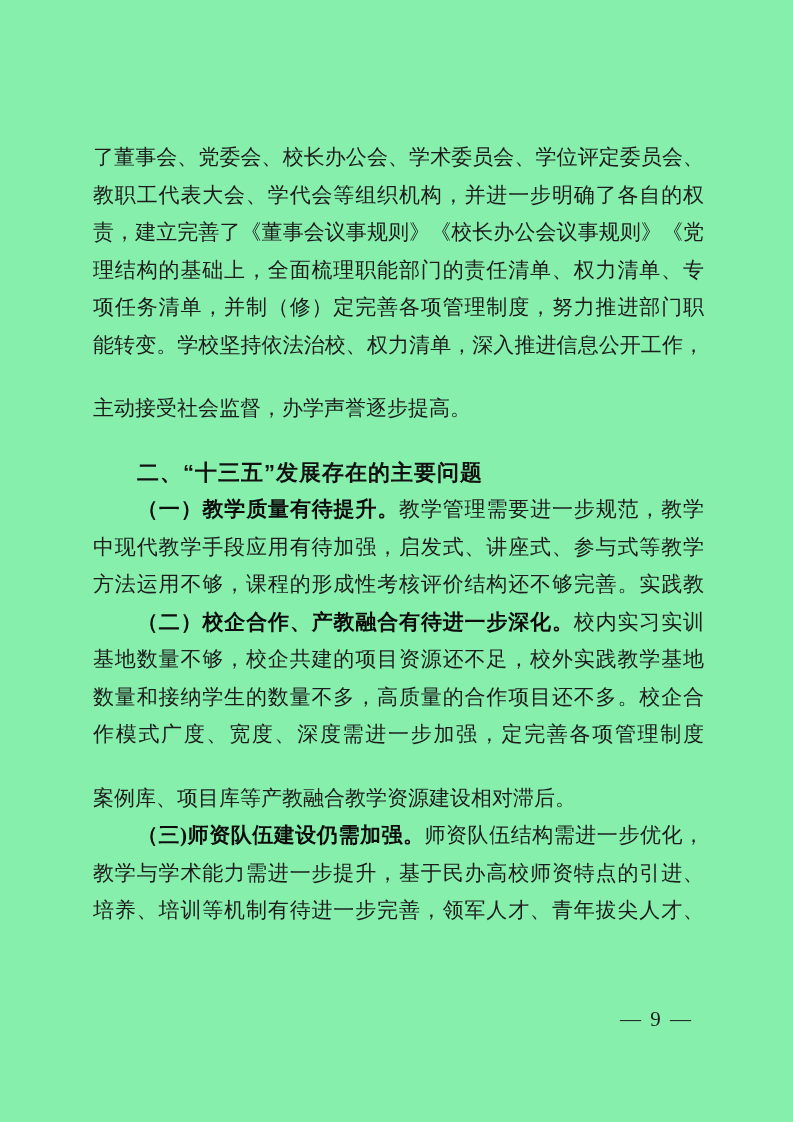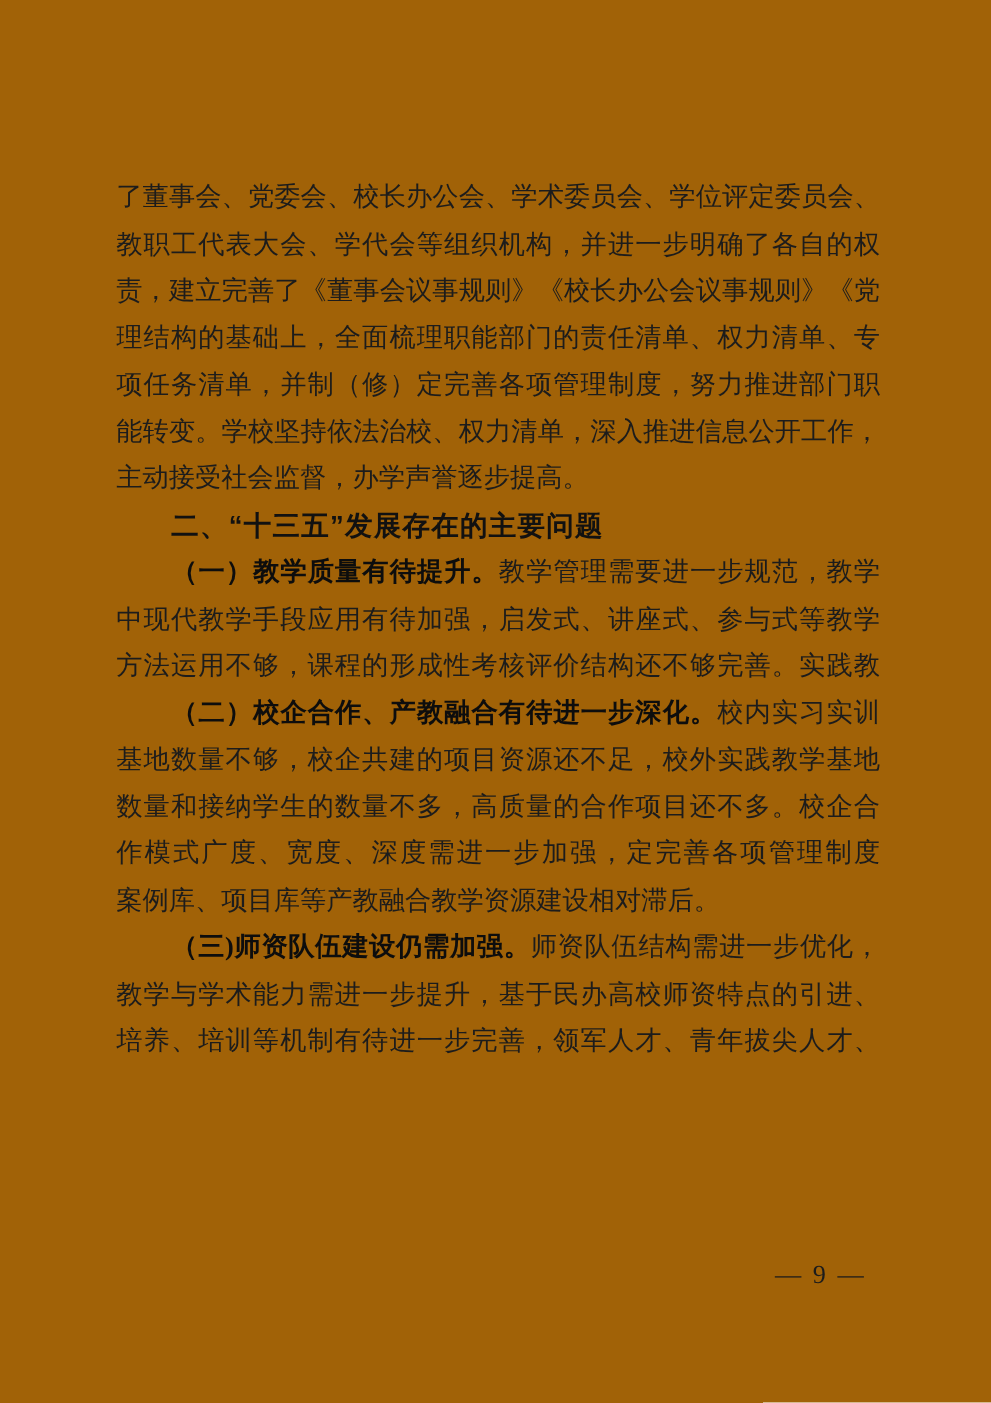--- a/index.html
+++ b/index.html
@@ -4,21 +4,21 @@
 <style>
   html, body {
     margin: 0;
     padding: 0;
     background: #ffffff;
   }
   .page {
     position: relative;
     width: 793px;
     height: 1122px;
-    background: #a16207;
+    background: #86efac;
     overflow: hidden;
     font-family: "Liberation Serif", serif;
     text-decoration: underline;
   }
   .content {
     position: absolute;
     left: 93px;
     top: 139px;
     width: 611px;
     color: #1c1c1c;
@@ -29,20 +29,21 @@
     font-size: 21px;
     text-align: justify;
     text-justify: inter-character;
     overflow: hidden;
   }
   .line.just {
     text-align-last: justify;
   }
   .line.last {
     text-align-last: left;
+    margin-top: 26px;
   }
   .line.indent {
     text-indent: 44px;
   }
   .line.heading span {
     font-family: "Liberation Sans", sans-serif;
     font-weight: 700;
     color: #111111;
     font-size: 22px;
     letter-spacing: 1px;

